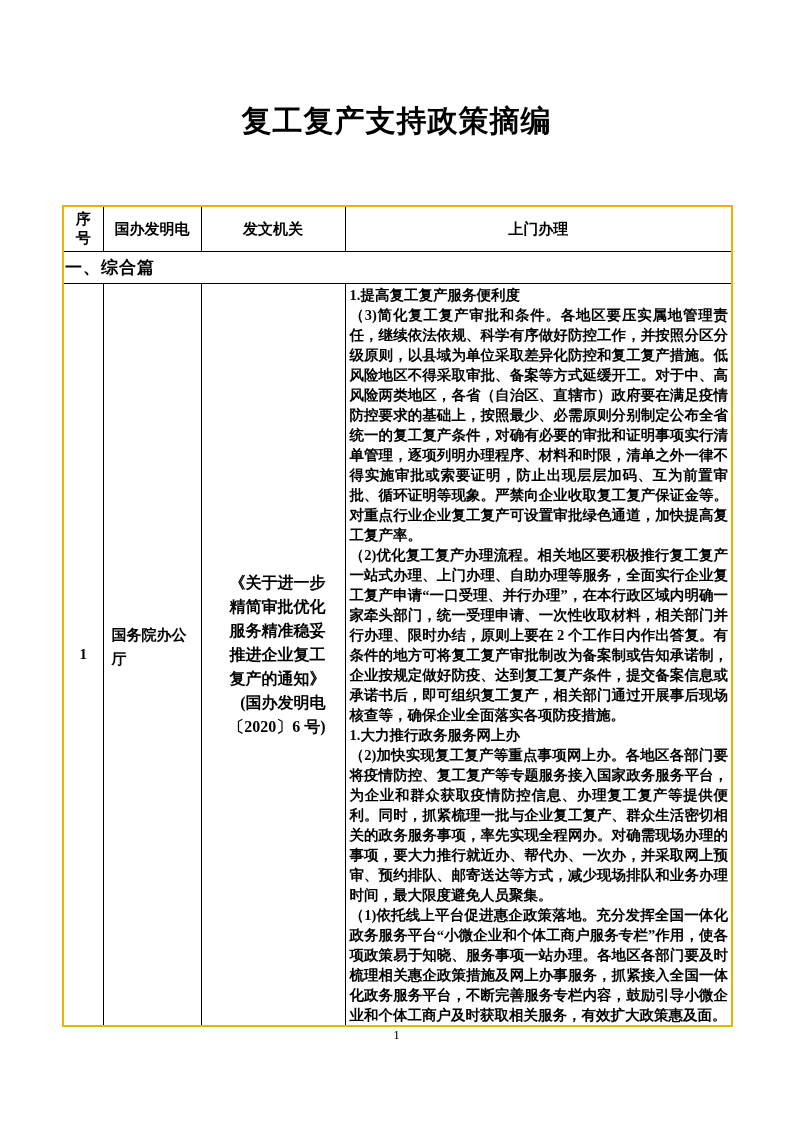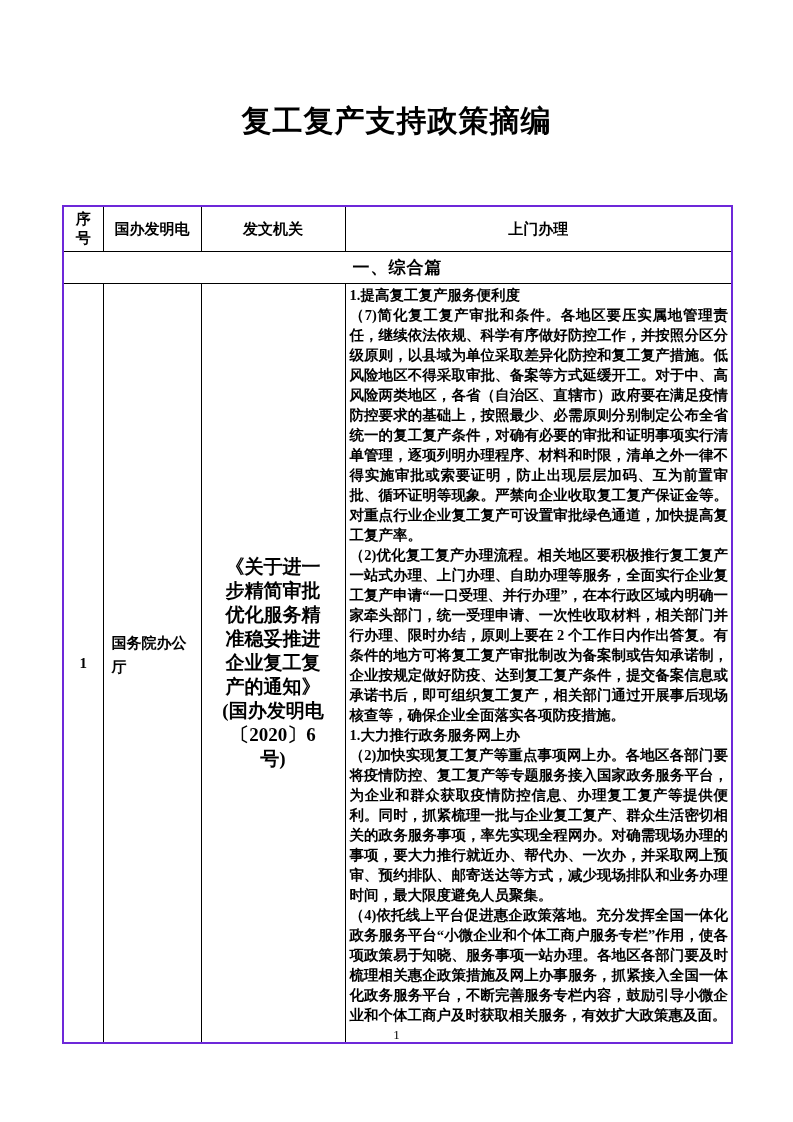--- a/index.html
+++ b/index.html
@@ -22,21 +22,21 @@
     font-size: 30px;
     font-weight: bold;
     letter-spacing: 1px;
   }
   table.policy-table {
     position: absolute;
     left: 62px;
     top: 205px;
     width: 669px;
     border-collapse: collapse;
-    border: 2px solid #6d28d9;
+    border: 2px solid #eab308;
     table-layout: fixed;
   }
   .policy-table th, .policy-table td {
     border: 1px solid #000;
     font-weight: bold;
     color: #000;
   }
   .col-index    { width: 40px; }
   .col-authority{ width: 98px; }
   .col-docname  { width: 144px; }
@@ -50,47 +50,47 @@
   }
   .index-header-text {
     display: inline-block;
     width: 1.05em;
     word-break: break-all;
     line-height: 19px;
   }
   .section-row td {
     height: 29px;
     font-size: 17px;
-    text-align: center;
+    text-align: left;
     vertical-align: middle;
     letter-spacing: 1px;
   }
   .cell-index {
     text-align: center;
     vertical-align: middle;
     font-size: 15px;
   }
   .cell-authority {
     vertical-align: middle;
     font-size: 15px;
     line-height: 24px;
     padding: 0 6px 16px 8px;
     text-align: left;
   }
   .cell-docname {
     vertical-align: middle;
-    font-size: 19px;
+    font-size: 16px;
     line-height: 24px;
-    text-align: center;
+    text-align: right;
     padding: 0 19px;
   }
   .cell-content {
     vertical-align: top;
     height: 737px;
-    padding: 1px 3px 17px 4px;
+    padding: 1px 3px 0 4px;
   }
   .cell-content p {
     margin: 0;
     font-size: 14.5px;
     line-height: 20px;
     text-align: justify;
     text-justify: inter-ideograph;
     word-break: break-all;
   }
   .page-number {
@@ -129,25 +129,25 @@
       <tr class="section-row">
         <td colspan="4">一、综合篇</td>
       </tr>
 
       <tr>
         <td class="cell-index">1</td>
         <td class="cell-authority">国务院办公厅</td>
         <td class="cell-docname">《关于进一步精简审批优化服务精准稳妥推进企业复工复产的通知》(国办发明电〔2020〕6 号)</td>
         <td class="cell-content">
           <p>1.提高复工复产服务便利度</p>
-          <p>（7)简化复工复产审批和条件。各地区要压实属地管理责任，继续依法依规、科学有序做好防控工作，并按照分区分级原则，以县域为单位采取差异化防控和复工复产措施。低风险地区不得采取审批、备案等方式延缓开工。对于中、高风险两类地区，各省（自治区、直辖市）政府要在满足疫情防控要求的基础上，按照最少、必需原则分别制定公布全省统一的复工复产条件，对确有必要的审批和证明事项实行清单管理，逐项列明办理程序、材料和时限，清单之外一律不得实施审批或索要证明，防止出现层层加码、互为前置审批、循环证明等现象。严禁向企业收取复工复产保证金等。对重点行业企业复工复产可设置审批绿色通道，加快提高复工复产率。</p>
+          <p>（3)简化复工复产审批和条件。各地区要压实属地管理责任，继续依法依规、科学有序做好防控工作，并按照分区分级原则，以县域为单位采取差异化防控和复工复产措施。低风险地区不得采取审批、备案等方式延缓开工。对于中、高风险两类地区，各省（自治区、直辖市）政府要在满足疫情防控要求的基础上，按照最少、必需原则分别制定公布全省统一的复工复产条件，对确有必要的审批和证明事项实行清单管理，逐项列明办理程序、材料和时限，清单之外一律不得实施审批或索要证明，防止出现层层加码、互为前置审批、循环证明等现象。严禁向企业收取复工复产保证金等。对重点行业企业复工复产可设置审批绿色通道，加快提高复工复产率。</p>
           <p>（2)优化复工复产办理流程。相关地区要积极推行复工复产一站式办理、上门办理、自助办理等服务，全面实行企业复工复产申请“一口受理、并行办理”，在本行政区域内明确一家牵头部门，统一受理申请、一次性收取材料，相关部门并行办理、限时办结，原则上要在 2 个工作日内作出答复。有条件的地方可将复工复产审批制改为备案制或告知承诺制，企业按规定做好防疫、达到复工复产条件，提交备案信息或承诺书后，即可组织复工复产，相关部门通过开展事后现场核查等，确保企业全面落实各项防疫措施。</p>
           <p>1.大力推行政务服务网上办</p>
           <p>（2)加快实现复工复产等重点事项网上办。各地区各部门要将疫情防控、复工复产等专题服务接入国家政务服务平台，为企业和群众获取疫情防控信息、办理复工复产等提供便利。同时，抓紧梳理一批与企业复工复产、群众生活密切相关的政务服务事项，率先实现全程网办。对确需现场办理的事项，要大力推行就近办、帮代办、一次办，并采取网上预审、预约排队、邮寄送达等方式，减少现场排队和业务办理时间，最大限度避免人员聚集。</p>
-          <p>（4)依托线上平台促进惠企政策落地。充分发挥全国一体化政务服务平台“小微企业和个体工商户服务专栏”作用，使各项政策易于知晓、服务事项一站办理。各地区各部门要及时梳理相关惠企政策措施及网上办事服务，抓紧接入全国一体化政务服务平台，不断完善服务专栏内容，鼓励引导小微企业和个体工商户及时获取相关服务，有效扩大政策惠及面。</p>
+          <p>（1)依托线上平台促进惠企政策落地。充分发挥全国一体化政务服务平台“小微企业和个体工商户服务专栏”作用，使各项政策易于知晓、服务事项一站办理。各地区各部门要及时梳理相关惠企政策措施及网上办事服务，抓紧接入全国一体化政务服务平台，不断完善服务专栏内容，鼓励引导小微企业和个体工商户及时获取相关服务，有效扩大政策惠及面。</p>
         </td>
       </tr>
     </tbody>
   </table>
 
   <div class="page-number">1</div>
 
 </div>
 
 </body></html>

